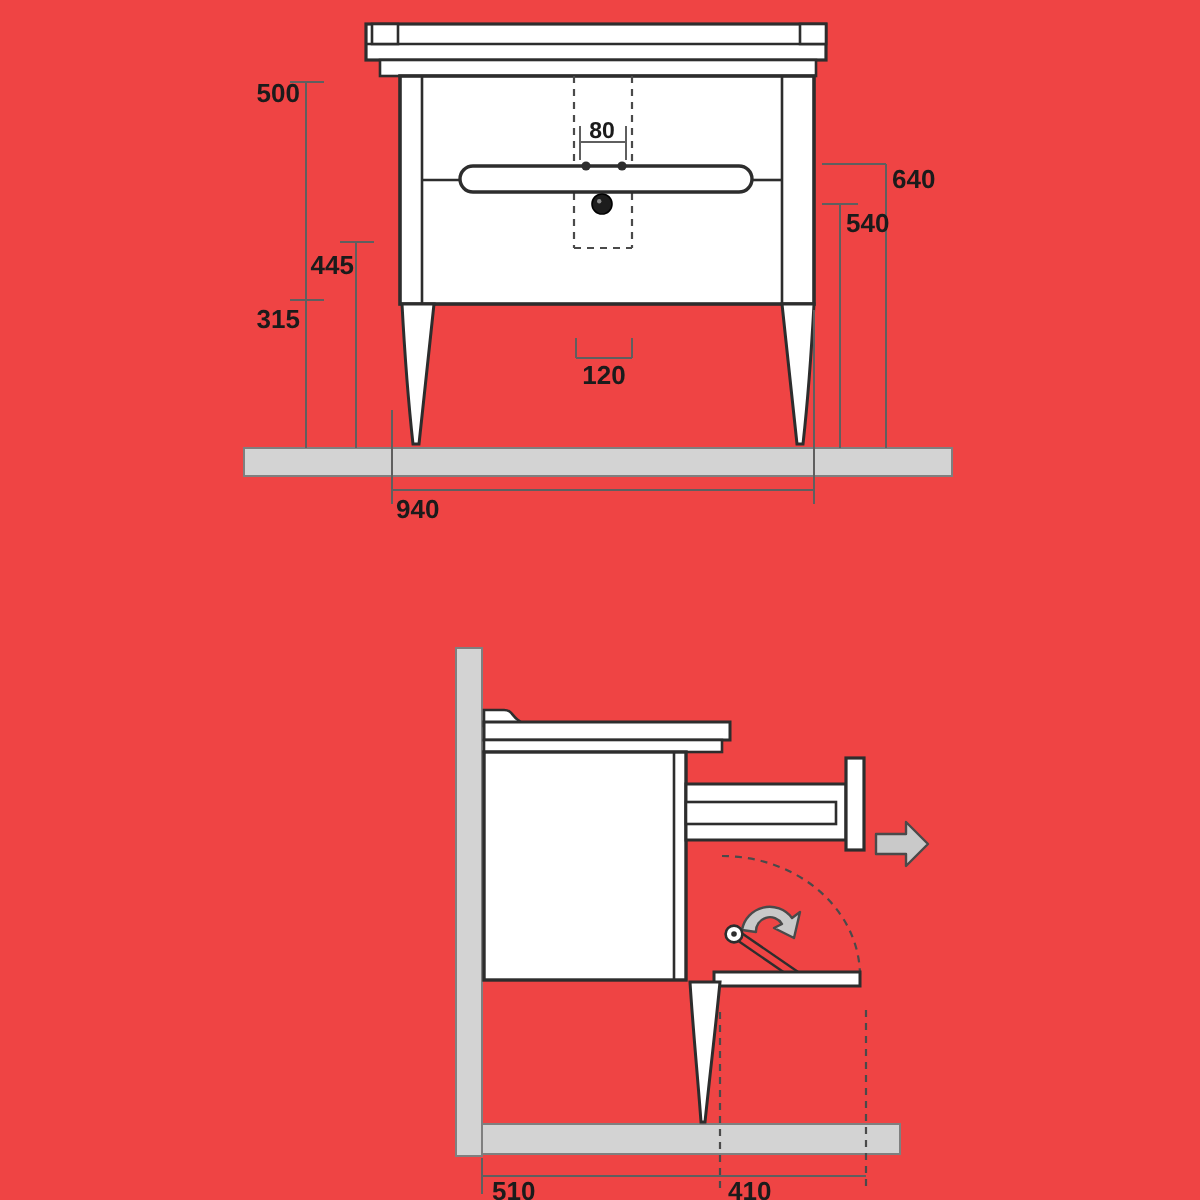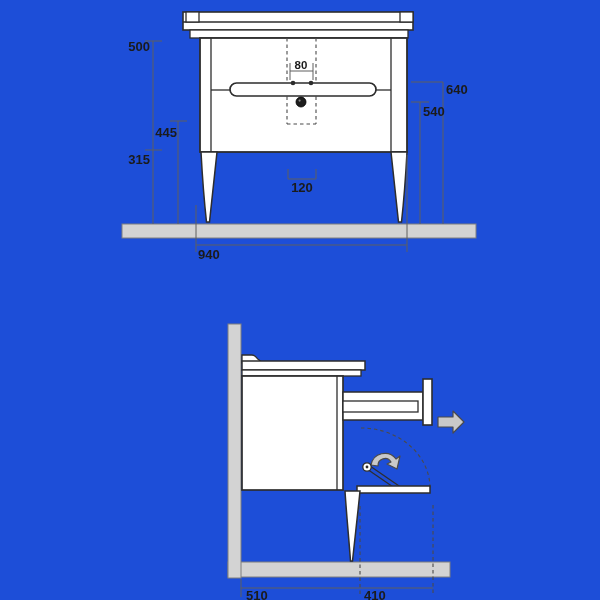--- a/index.html
+++ b/index.html
@@ -1,18 +1,18 @@
 <!DOCTYPE html>
 <html><head>
 <meta charset="utf-8">
 <style>
   html,body { margin:0; padding:0; background:#ffffff; }
   .canvas {
     width:600px; height:600px; position:relative;
-    background:#1d4ed8; overflow:hidden;
+    background:#ef4444; overflow:hidden;
     font-family:"Liberation Sans", sans-serif;
   }
   svg { display:block; }
   text {
     font-family:"Liberation Sans", sans-serif;
     font-weight:bold; font-size:13px; fill:#1b1b1b;
   }
   .t-sm { font-size:11.5px; }
   .shape   { fill:#ffffff; stroke:#2d2d2d; stroke-width:1.6; }
   .shape-thin { fill:#ffffff; stroke:#2d2d2d; stroke-width:1.3; }

